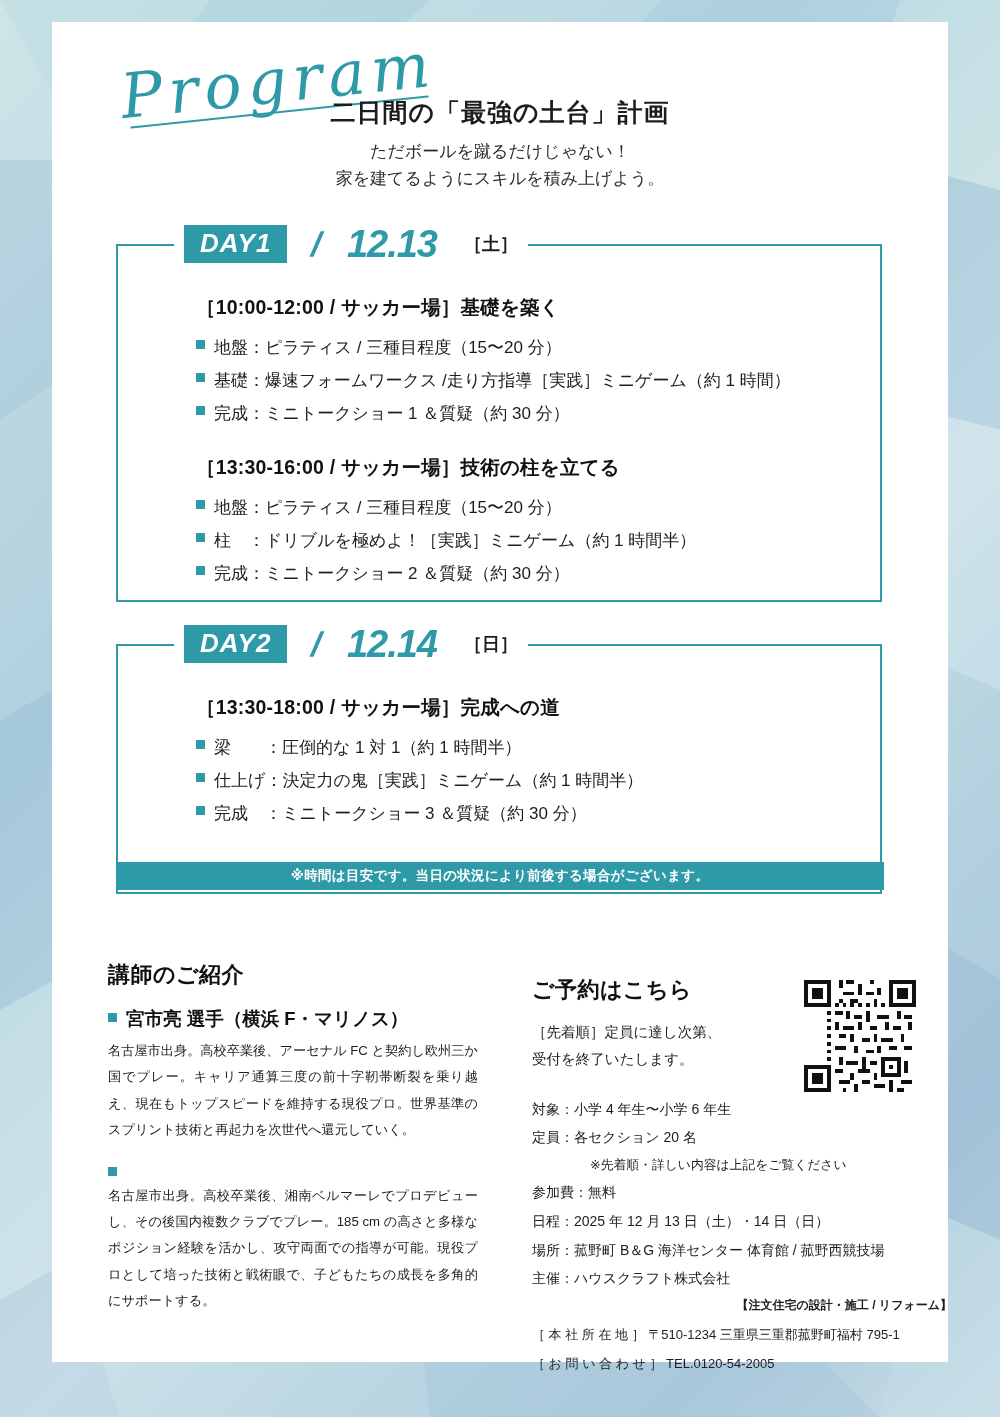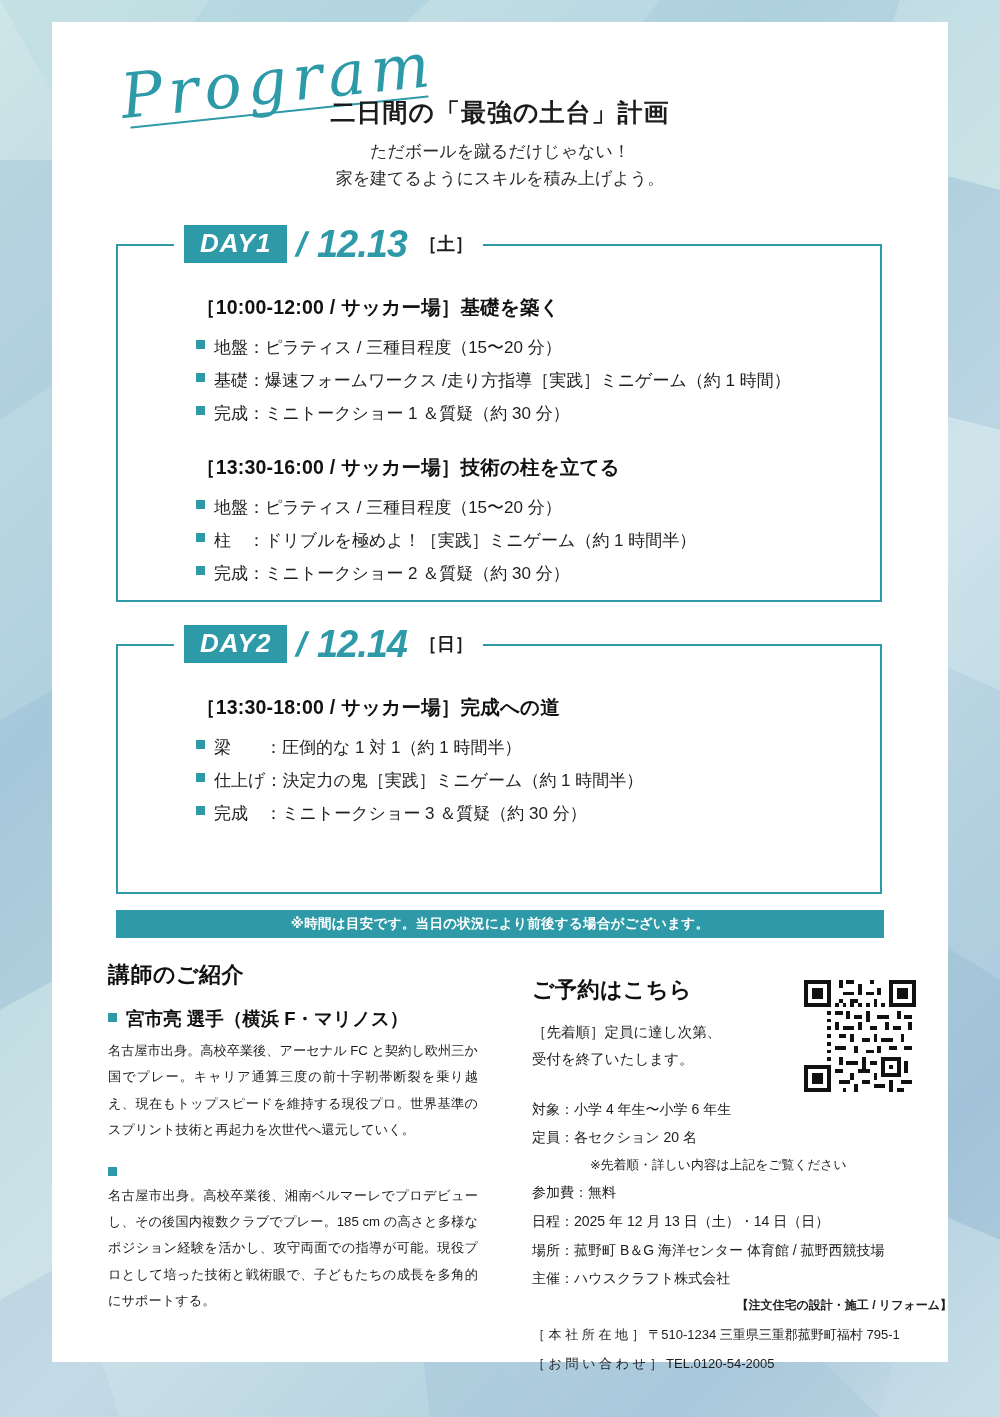--- a/index.html
+++ b/index.html
@@ -32,21 +32,21 @@
   .head-title{font-size:25px;font-weight:bold;color:#1c1c1c;letter-spacing:1px;}
   .head-sub{font-size:17px;color:#2b2b2b;margin-top:9px;line-height:1.6;}
 
   
   .day-block{position:absolute;left:64px;width:768px;}
   .day-frame{
     position:absolute;left:0;top:22px;width:766px;height:calc(100% - 22px);
     border:2px solid #2e9aa8;box-sizing:border-box;
   }
   .day-head{
-    position:absolute;top:0;left:58px;display:flex;align-items:center;gap:10px;
+    position:absolute;top:0;left:58px;display:flex;align-items:center;gap:25px;
     background:#fff;padding:0 10px;height:44px;z-index:3;justify-content:space-between;
   }
   .day-badge{
     background:#2e9aa8;color:#fff;font-style:italic;font-weight:bold;
     font-size:26px;letter-spacing:1px;padding:3px 16px 4px 16px;
     font-family:"Liberation Sans",sans-serif;
   }
   .day-slash{color:#2e9aa8;font-size:34px;font-weight:bold;transform:skewX(-14deg);}
   .day-date{
     color:#2e9aa8;font-size:38px;font-weight:bold;font-style:italic;letter-spacing:-1px;
@@ -199,21 +199,21 @@
             <span>仕上げ：決定力の鬼［実践］ミニゲーム（約 1 時間半）</span>
           </li>
         <li>
             <span class="sq"></span>
             <span>完成　：ミニトークショー 3 ＆質疑（約 30 分）</span>
           </li>
       </ul>
     </div>
   </div>
 
-  <div class="note-bar" style="top:888px;">
+  <div class="note-bar" style="top:840px;">
     <span>※時間は目安です。当日の状況により前後する場合がございます。</span>
   </div>
 
   <div class="col-left" style="top:938px;">
     <div class="sec-h">講師のご紹介</div>
 
     <div class="person-name">
       <span class="sq"></span>
       <span>宮市亮 選手（横浜 F・マリノス）</span>
     </div>

